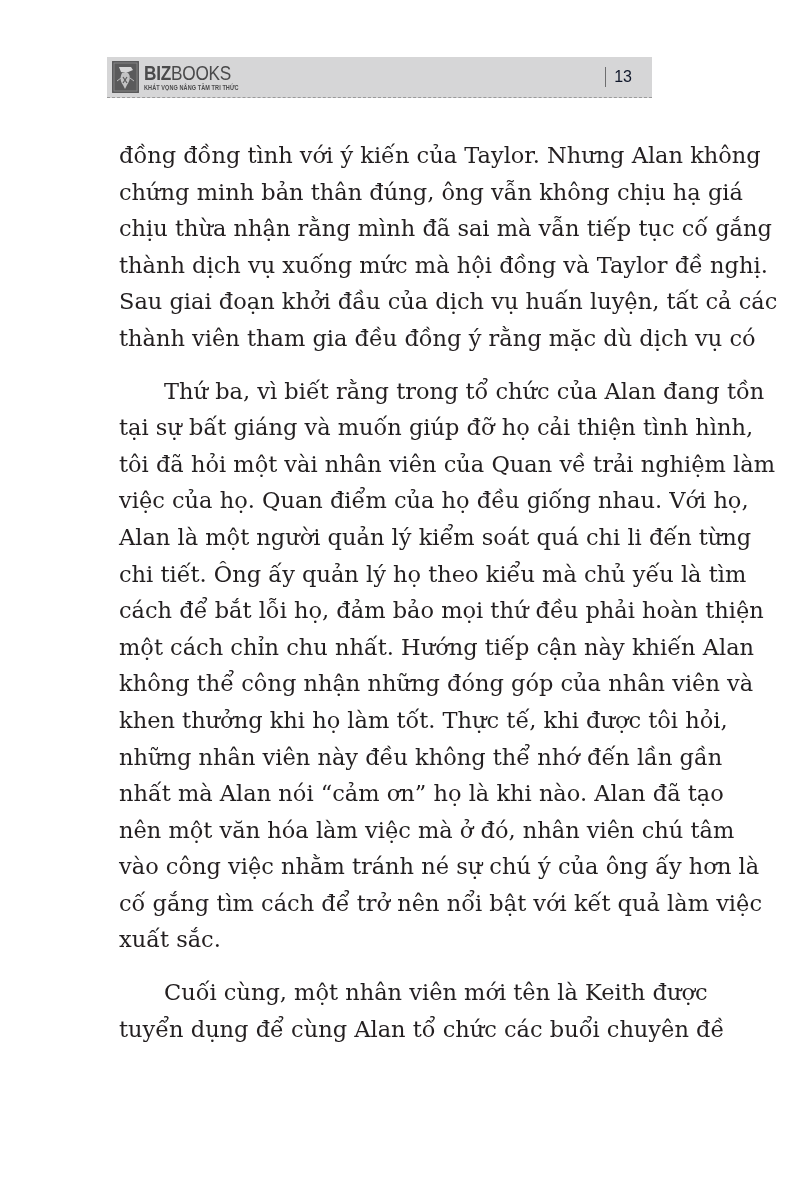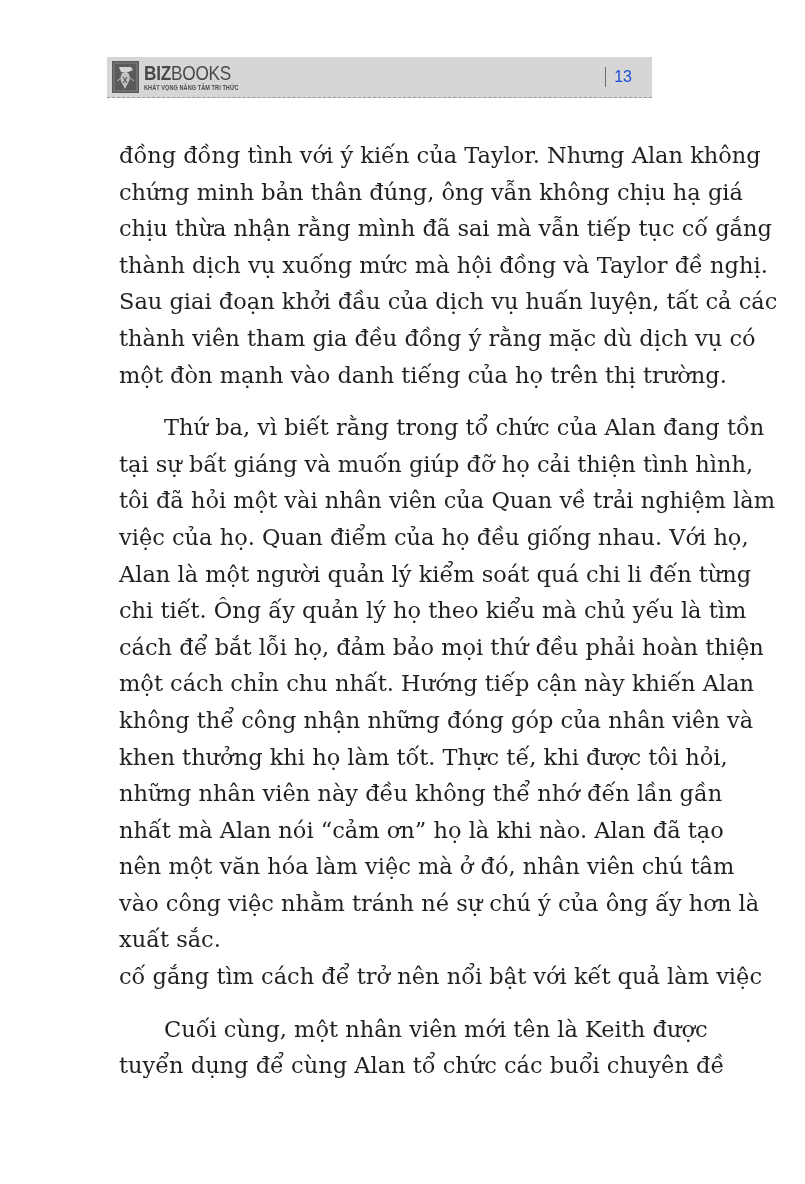--- a/index.html
+++ b/index.html
@@ -81,21 +81,21 @@
     }
     .page-divider {
       width: 1.5px;
       height: 20px;
       background: #6e6e6f;
       margin-right: 8px;
     }
     .page-number {
       font-family: "Liberation Sans", "DejaVu Sans", sans-serif;
       font-size: 16px;
-      color: #1d4ed8;
+      color: #0f172a;
       line-height: 20px;
     }
     .body-text {
       position: absolute;
       left: 113px;
       top: 137px;
       width: 580px;
       font-size: 22.5px;
       margin-left: 6px;
     }
@@ -148,37 +148,36 @@
 </div>
 
 <div class="body-text" id="body-text">
     <div class="paragraph">
       <span class="line">đồng đồng tình với ý kiến của Taylor. Nhưng Alan không</span>
       <span class="line">chứng minh bản thân đúng, ông vẫn không chịu hạ giá</span>
       <span class="line">chịu thừa nhận rằng mình đã sai mà vẫn tiếp tục cố gắng</span>
       <span class="line">thành dịch vụ xuống mức mà hội đồng và Taylor đề nghị.</span>
       <span class="line">Sau giai đoạn khởi đầu của dịch vụ huấn luyện, tất cả các</span>
       <span class="line">thành viên tham gia đều đồng ý rằng mặc dù dịch vụ có</span>
-      <span class="line last">một đòn mạnh vào danh tiếng của họ trên thị trường.</span>
     </div>
     <div class="paragraph">
       <span class="line indent">Thứ ba, vì biết rằng trong tổ chức của Alan đang tồn</span>
       <span class="line">tại sự bất giáng và muốn giúp đỡ họ cải thiện tình hình,</span>
       <span class="line">tôi đã hỏi một vài nhân viên của Quan về trải nghiệm làm</span>
       <span class="line">việc của họ. Quan điểm của họ đều giống nhau. Với họ,</span>
       <span class="line">Alan là một người quản lý kiểm soát quá chi li đến từng</span>
       <span class="line">chi tiết. Ông ấy quản lý họ theo kiểu mà chủ yếu là tìm</span>
       <span class="line">cách để bắt lỗi họ, đảm bảo mọi thứ đều phải hoàn thiện</span>
       <span class="line">một cách chỉn chu nhất. Hướng tiếp cận này khiến Alan</span>
       <span class="line">không thể công nhận những đóng góp của nhân viên và</span>
       <span class="line">khen thưởng khi họ làm tốt. Thực tế, khi được tôi hỏi,</span>
       <span class="line">những nhân viên này đều không thể nhớ đến lần gần</span>
       <span class="line">nhất mà Alan nói “cảm ơn” họ là khi nào. Alan đã tạo</span>
       <span class="line">nên một văn hóa làm việc mà ở đó, nhân viên chú tâm</span>
       <span class="line">vào công việc nhằm tránh né sự chú ý của ông ấy hơn là</span>
+      <span class="line">cố gắng tìm cách để trở nên nổi bật với kết quả làm việc</span>
       <span class="line last">xuất sắc.</span>
-      <span class="line">cố gắng tìm cách để trở nên nổi bật với kết quả làm việc</span>
     </div>
     <div class="paragraph">
       <span class="line indent">Cuối cùng, một nhân viên mới tên là Keith được</span>
       <span class="line">tuyển dụng để cùng Alan tổ chức các buổi chuyên đề</span>
     </div>
   </div>
 
 </body></html>

